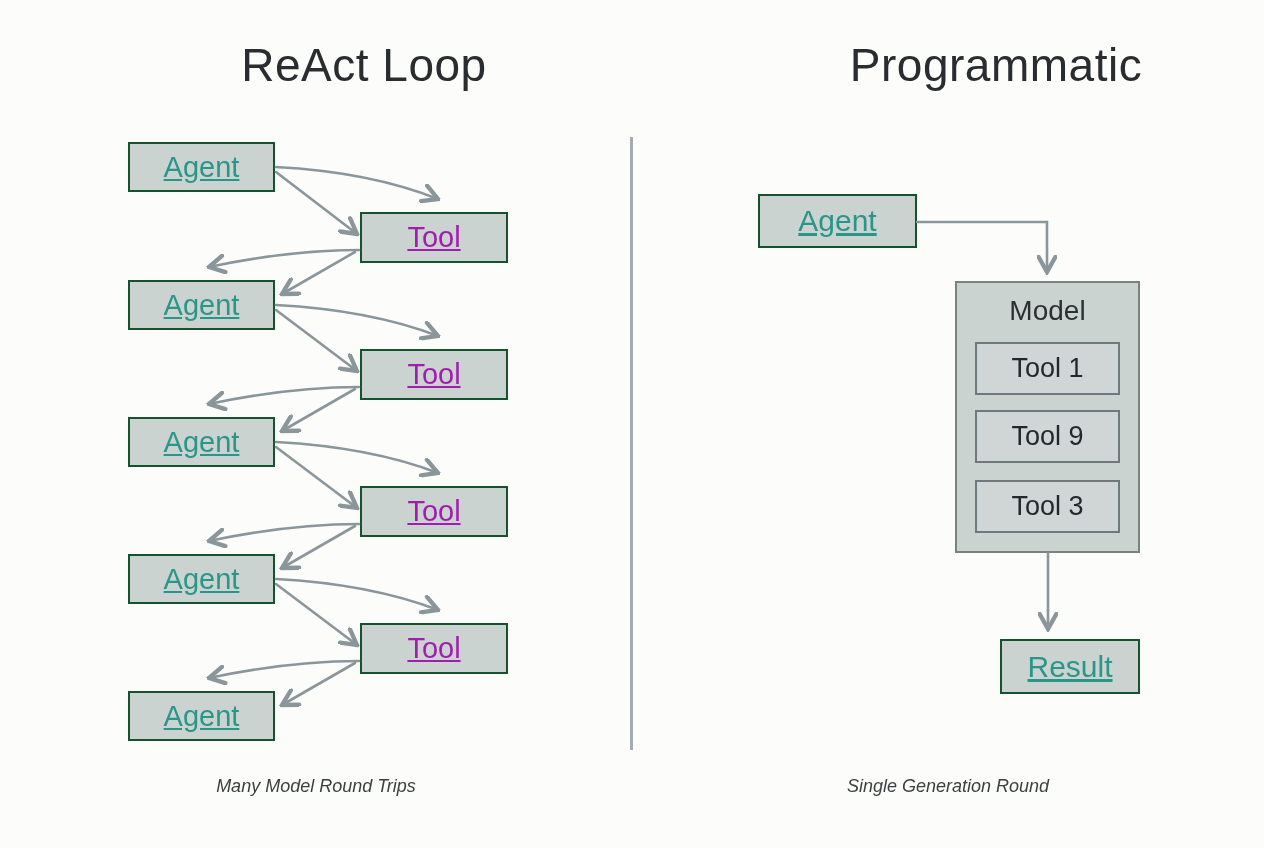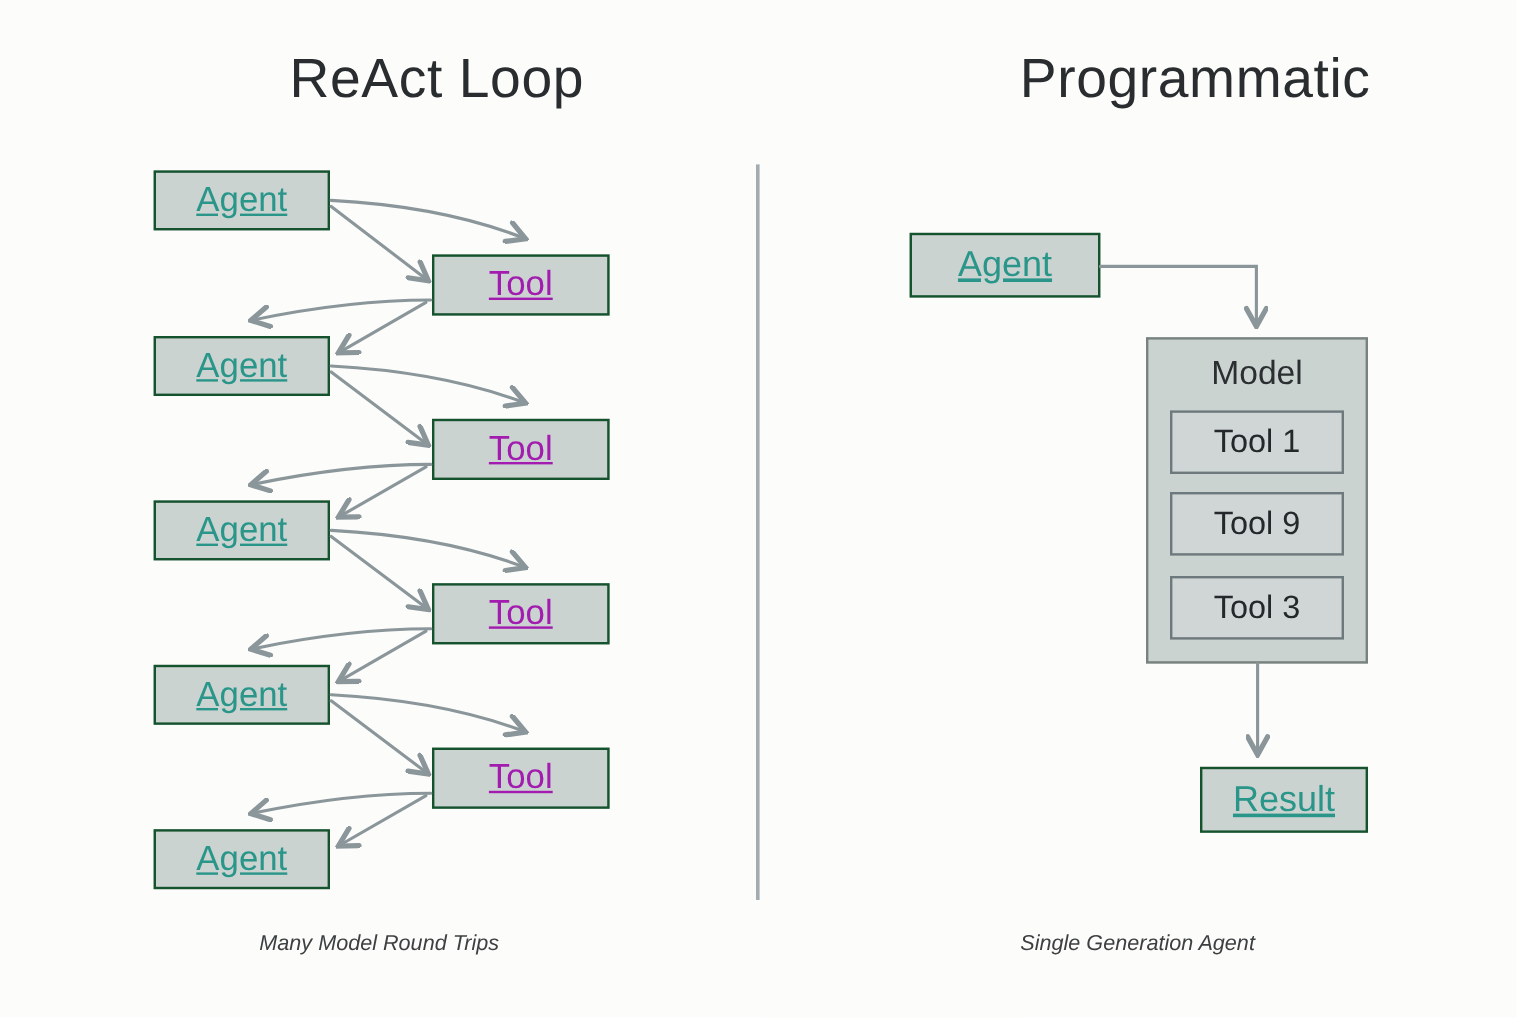--- a/index.html
+++ b/index.html
@@ -82,21 +82,21 @@
   <div class="script-box">
     <div class="script-label">Model</div>
     <div class="script-tool" style="top:59px">Tool 1</div>
     <div class="script-tool" style="top:127px">Tool 9</div>
     <div class="script-tool" style="top:197px">Tool 3</div>
   </div>
 
   <div class="box result-box">Result</div>
 
   <div class="caption left-col">Many Model Round Trips</div>
-  <div class="caption right-col">Single Generation Agent</div>
+  <div class="caption right-col">Single Generation Round</div>
 
   <svg class="arrows" viewBox="0 0 1264 848">
     <defs>
       <marker id="ah" markerUnits="userSpaceOnUse" markerWidth="20" markerHeight="20" viewBox="0 0 12 12" refX="10.5" refY="6" orient="auto">
         <path d="M1.5,1 L10.5,6 L1.5,11" fill="none" stroke="#8b969a" stroke-width="1.7"></path>
       </marker>
     </defs>
 
     <path d="M276,167 Q370,172 438,199" marker-end="url(#ah)"></path>
     <path d="M276,172 L357,234" marker-end="url(#ah)"></path>

